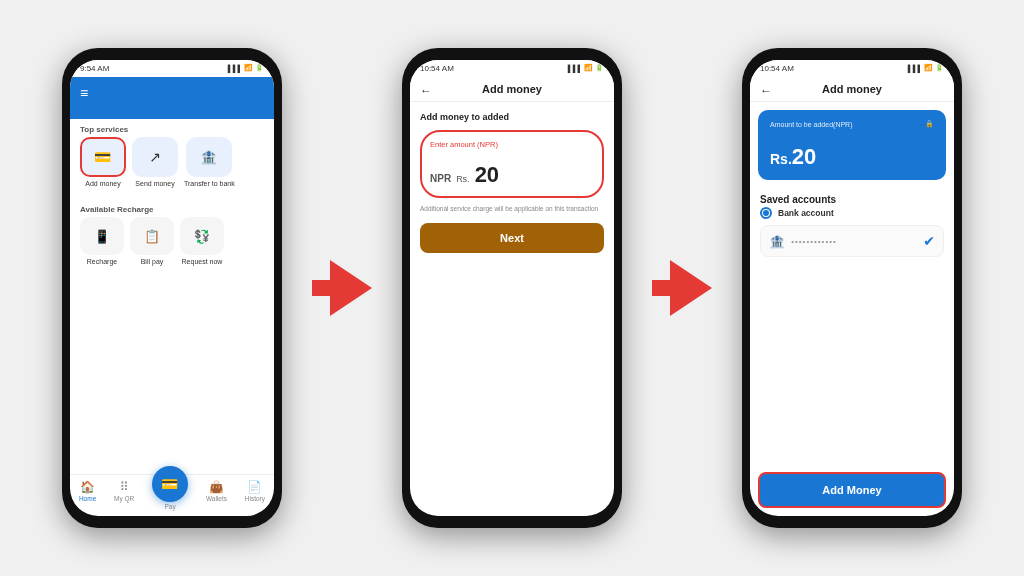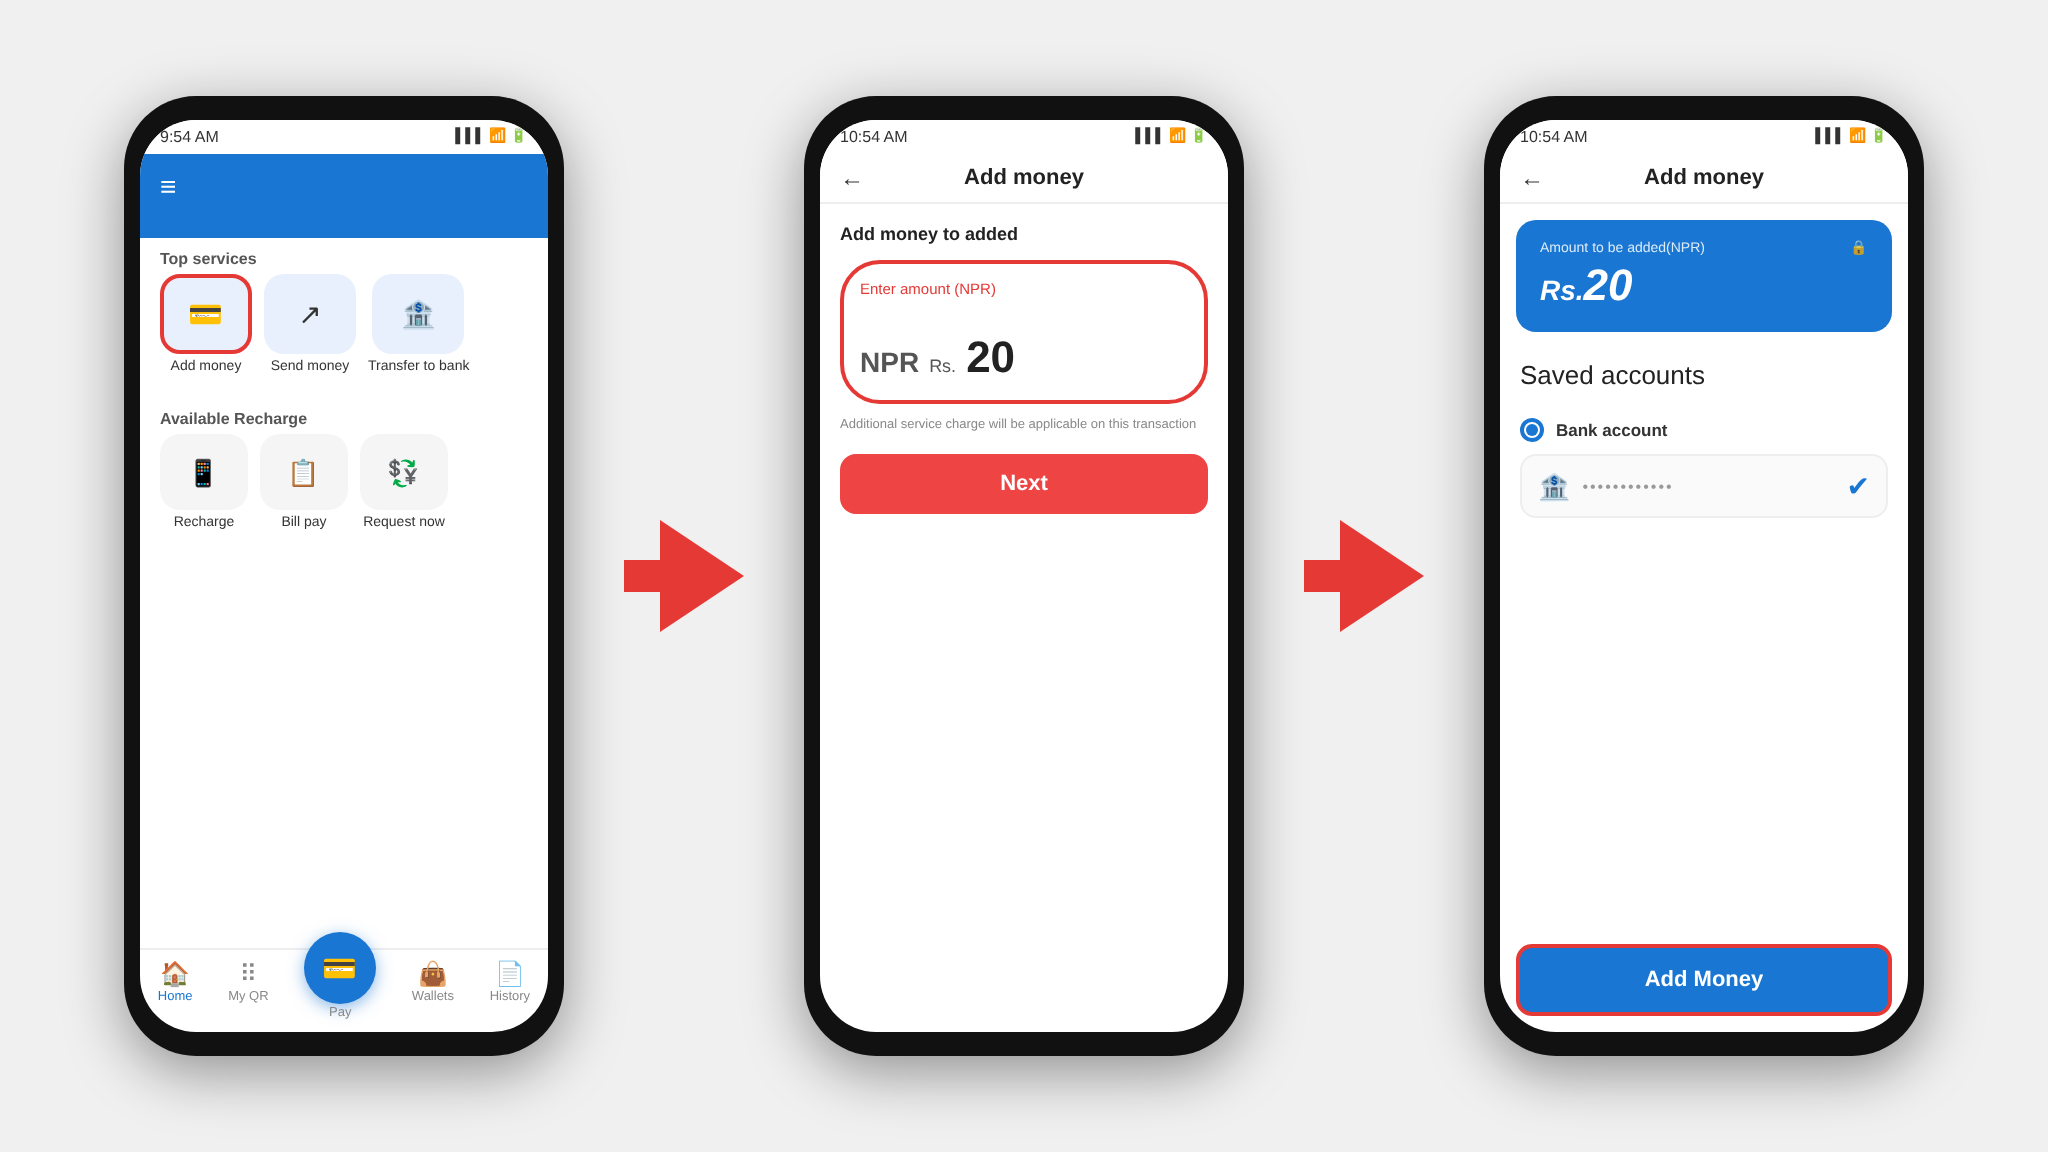--- a/index.html
+++ b/index.html
@@ -195,32 +195,32 @@
       margin-bottom: 8px;
     }
     .amount-input-box {
       border: 2px solid #e53935;
       border-radius: 20px;
       padding: 8px;
       margin-bottom: 6px;
     }
     .input-label { font-size: 7.5px; color: #e53935; margin-bottom: 4px; }
     .amount-row { display: flex; align-items: baseline; gap: 5px; }
-    .npr-label { font-size: 14px; color: #555; font-weight: 600; margin-top: 20px; }
+    .npr-label { font-size: 10px; color: #555; font-weight: 600; margin-top: 20px; }
     .rs-label { font-size: 9px; color: #555; }
     .amount-value { font-size: 22px; font-weight: 800; color: #222; }
     .service-charge {
       font-size: 6.5px;
       color: #888;
       margin-bottom: 10px;
       line-height: 1.4;
     }
     .next-btn {
       width: 100%;
-      background: #ef4444;
+      background: #a16207;
       color: white;
       border: none;
       border-radius: 8px;
       padding: 9px;
       font-size: 11px;
       font-weight: 700;
       text-align: center;
       cursor: pointer;
     }
 
@@ -248,25 +248,25 @@
 
     .phone3-content { flex: 1; display: flex; flex-direction: column; }
     .amount-banner {
       background: #1976d2;
       color: white;
       padding: 10px 12px;
       margin: 8px;
       border-radius: 10px;
     }
     .banner-label { font-size: 7px; opacity: 0.85; display: flex; justify-content: space-between; align-items: center; }
-    .banner-amount { font-size: 22px; font-weight: 800; margin-top: 2px; font-style: italic; }
+    .banner-amount { font-size: 22px; font-weight: 800; margin-top: 16px; }
     .banner-rs { font-size: 14px; }
 
     .saved-accounts-section { padding: 6px 10px; flex: 1; }
-    .saved-title { font-size: 13px; font-weight: 400; color: #222; margin-bottom: 14px; }
+    .saved-title { font-size: 10px; font-weight: 700; color: #222; margin-bottom: 2px; }
     .bank-account-row {
       display: flex;
       align-items: center;
       gap: 6px;
       margin-bottom: 6px;
     }
     .radio-circle {
       width: 12px;
       height: 12px;
       border-radius: 50%;

